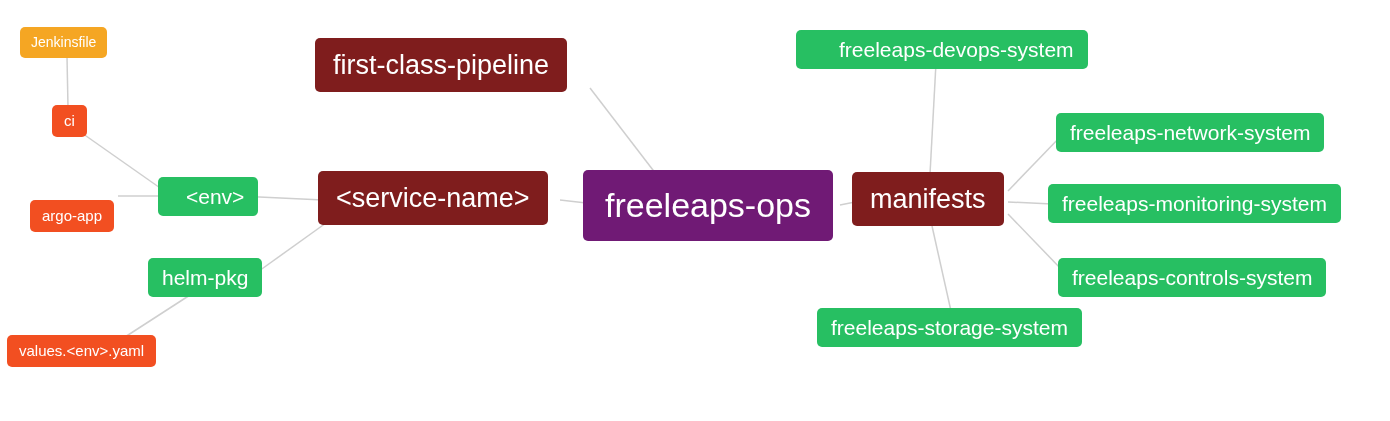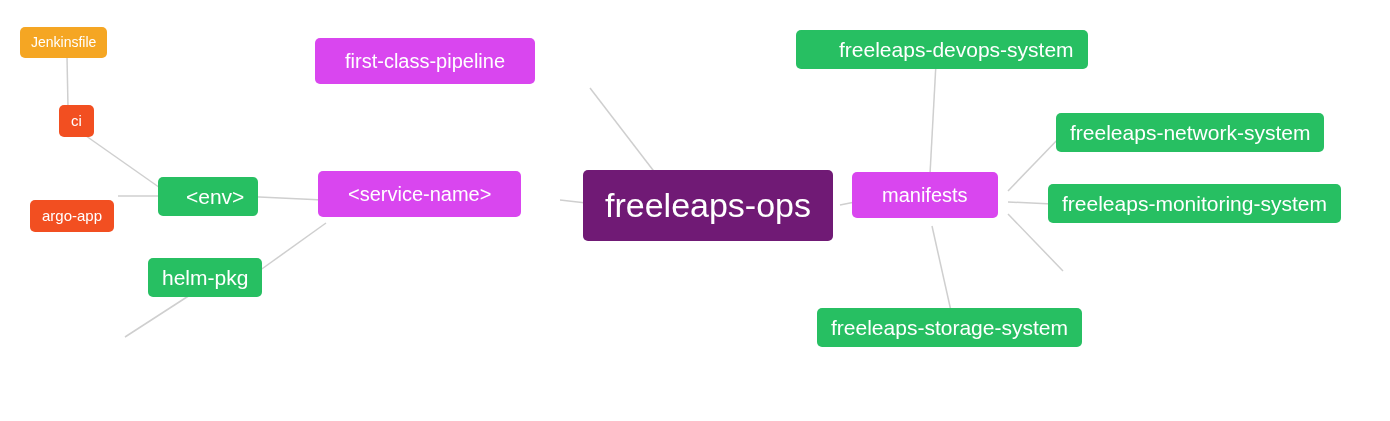--- a/index.html
+++ b/index.html
@@ -29,21 +29,21 @@
   .node {
     position: absolute;
     color: #ffffff;
     white-space: nowrap;
     border-radius: 5px;
     line-height: 1.2;
     text-align: center;
     cursor: pointer;
   }
   .lvl0 { background: #701a75; font-size: 34px; padding: 15px 22px; }
-  .lvl1 { background: #d946ef; font-size: 20px; padding: 11px 30px; }
+  .lvl1 { background: #7f1d1d; font-size: 27px; padding: 11px 18px; }
   .lvl2 { background: #27bf62; font-size: 21px; padding: 7px 14px; }
   .lvl3 { background: #f24f21; font-size: 15px; padding: 7px 12px; }
   .lvl4 { background: #f5a623; font-size: 14px; padding: 7px 11px; }
 </style>
 </head>
 <body>
 
 <div class="canvas">
 
   <svg class="links" viewBox="0 0 1390 421" aria-hidden="true">
@@ -62,21 +62,23 @@
     <line x1="1008" y1="214" x2="1063" y2="271"></line>
     <line x1="932" y1="226" x2="951" y2="311"></line>
   </svg>
 
   <div class="node lvl0" style="left:583px; top:170px;">freeleaps-ops</div>
   <div class="node lvl1" style="left:315px; top:38px;">first-class-pipeline</div>
   <div class="node lvl1" style="left:318px; top:171px;">&lt;service-name&gt;</div>
   <div class="node lvl1" style="left:852px; top:172px;">manifests</div>
   <div class="node lvl2" style="left:158px; top:177px;padding-left:28px;">&lt;env&gt;</div>
   <div class="node lvl2" style="left:148px; top:258px;">helm-pkg</div>
-  <div class="node lvl3" style="left:59px;  top:105px;text-align:right;">ci</div>
+  <div class="node lvl3" style="left:52px;  top:105px;text-align:right;">ci</div>
   <div class="node lvl3" style="left:30px;  top:180px;margin-top:20px;">argo-app</div>
   <div class="node lvl4" style="left:20px;  top:27px;">Jenkinsfile</div>
+  <div class="node lvl3" style="left:7px;   top:335px;">values.&lt;env&gt;.yaml</div>
   <div class="node lvl2" style="left:796px; top:30px;padding-left:43px;">freeleaps-devops-system</div>
   <div class="node lvl2" style="left:1056px;top:113px;">freeleaps-network-system</div>
   <div class="node lvl2" style="left:1048px;top:184px;">freeleaps-monitoring-system</div>
+  <div class="node lvl2" style="left:1058px;top:258px;">freeleaps-controls-system</div>
   <div class="node lvl2" style="left:817px; top:308px;">freeleaps-storage-system</div>
 
 </div>
 
 </body></html>

